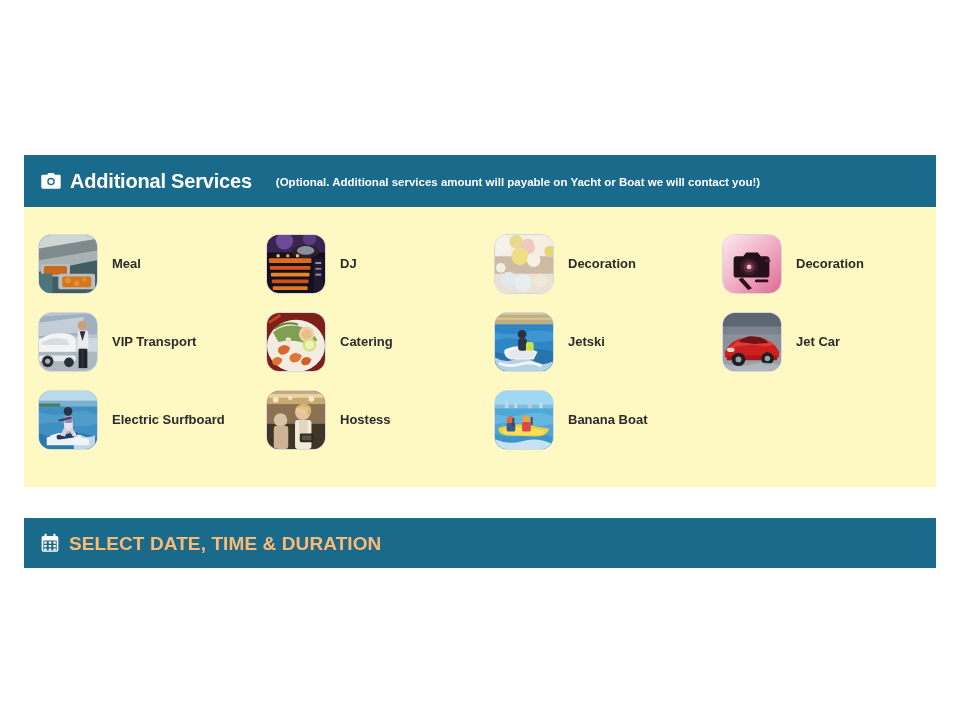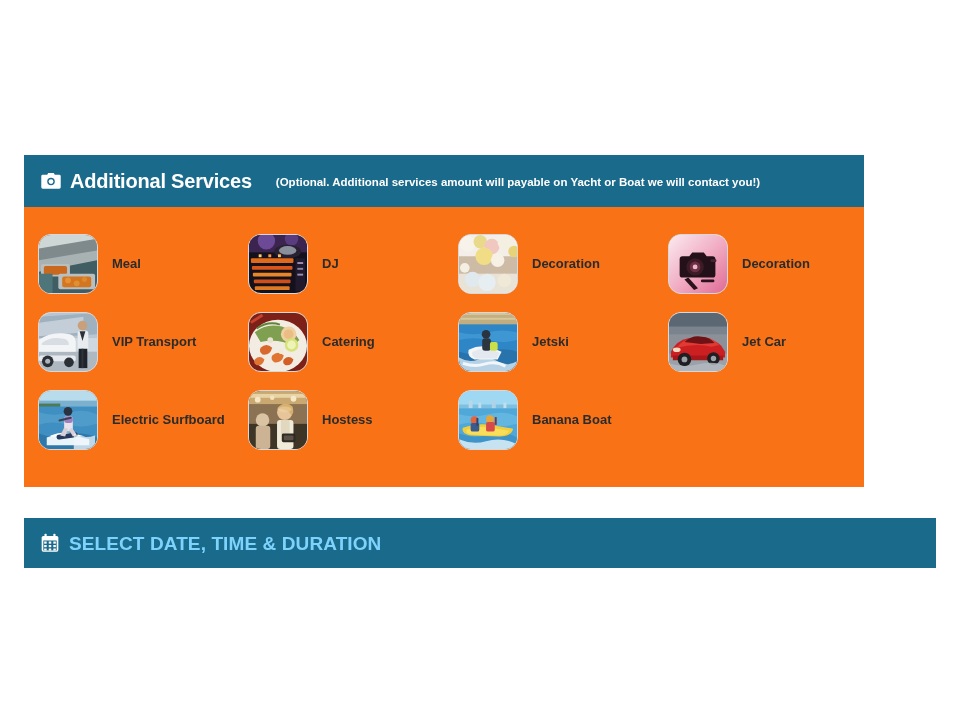--- a/index.html
+++ b/index.html
@@ -17,21 +17,21 @@
     width: 960px;
     height: 720px;
     background: #ffffff;
   }
 
   
   .services-panel {
     position: absolute;
     left: 24px;
     top: 155px;
-    width: 840px;
+    width: 912px;
   }
 
   .panel-header {
     background: #1a6a8c;
     height: 52px;
     display: flex;
     align-items: center;
     padding: 0 0 0 16px;
     white-space: nowrap;
   }
@@ -59,21 +59,21 @@
     color: #ffffff;
     font-size: 11.5px;
     font-weight: bold;
     margin-left: 24px;
     line-height: 1;
     position: relative;
     top: 2px;
   }
 
   .panel-body {
-    background: #f97316;
+    background: #fef9c3;
     padding: 18px 0 28px 0;
   }
 
   .service-row {
     display: flex;
     width: 100%;
   }
 
   .service-item {
     width: 25%;
@@ -120,21 +120,21 @@
     align-items: center;
     justify-content: center;
     width: 20px;
     height: 20px;
     margin-right: 9px;
     flex: none;
   }
   .date-bar .cal-icon svg { display: block; }
 
   .date-bar-title {
-    color: #7dd3fc;
+    color: #fdba74;
     font-size: 19px;
     font-weight: bold;
     letter-spacing: 0.1px;
     line-height: 1;
     text-align: center;
   }
 </style>
 </head>
 <body>
 

